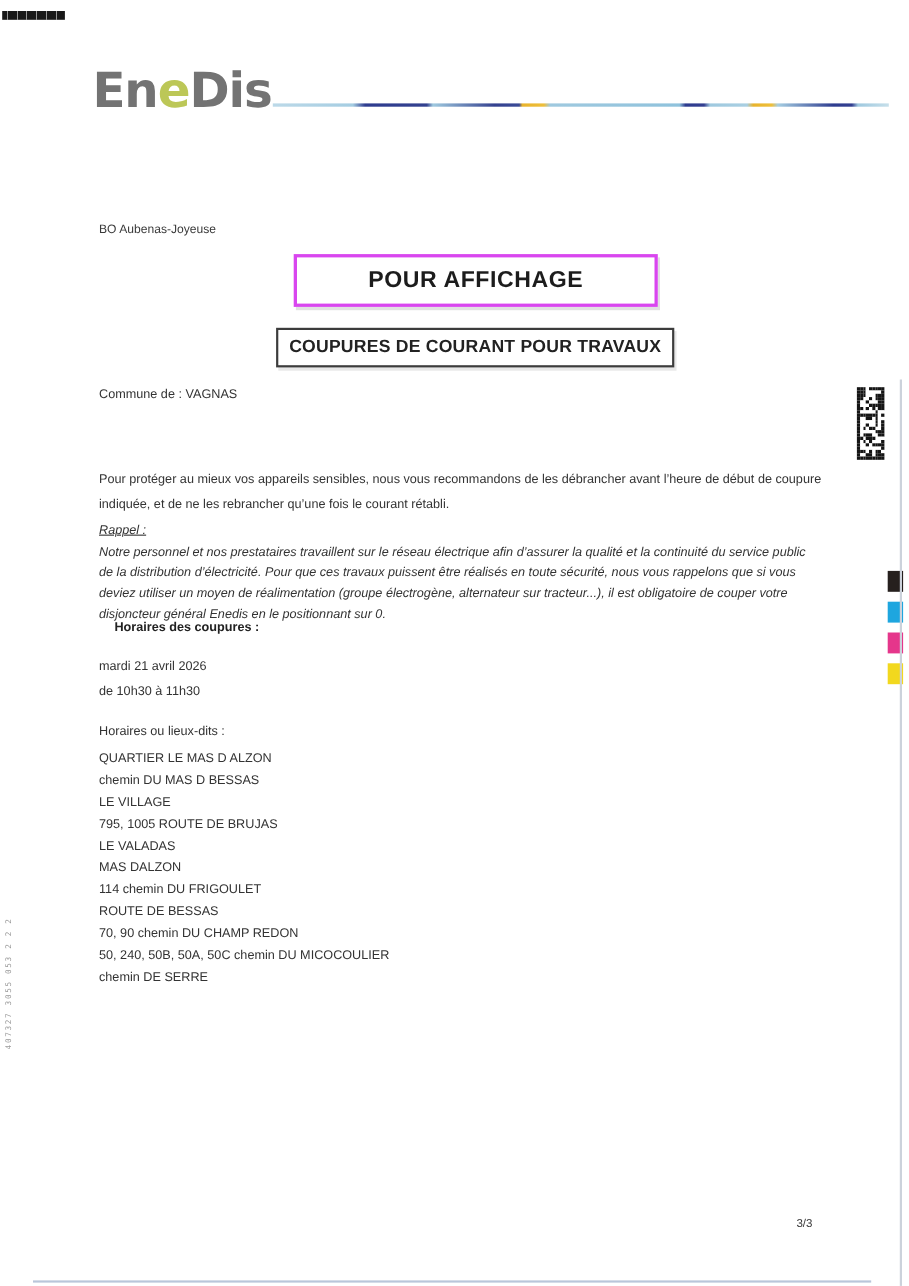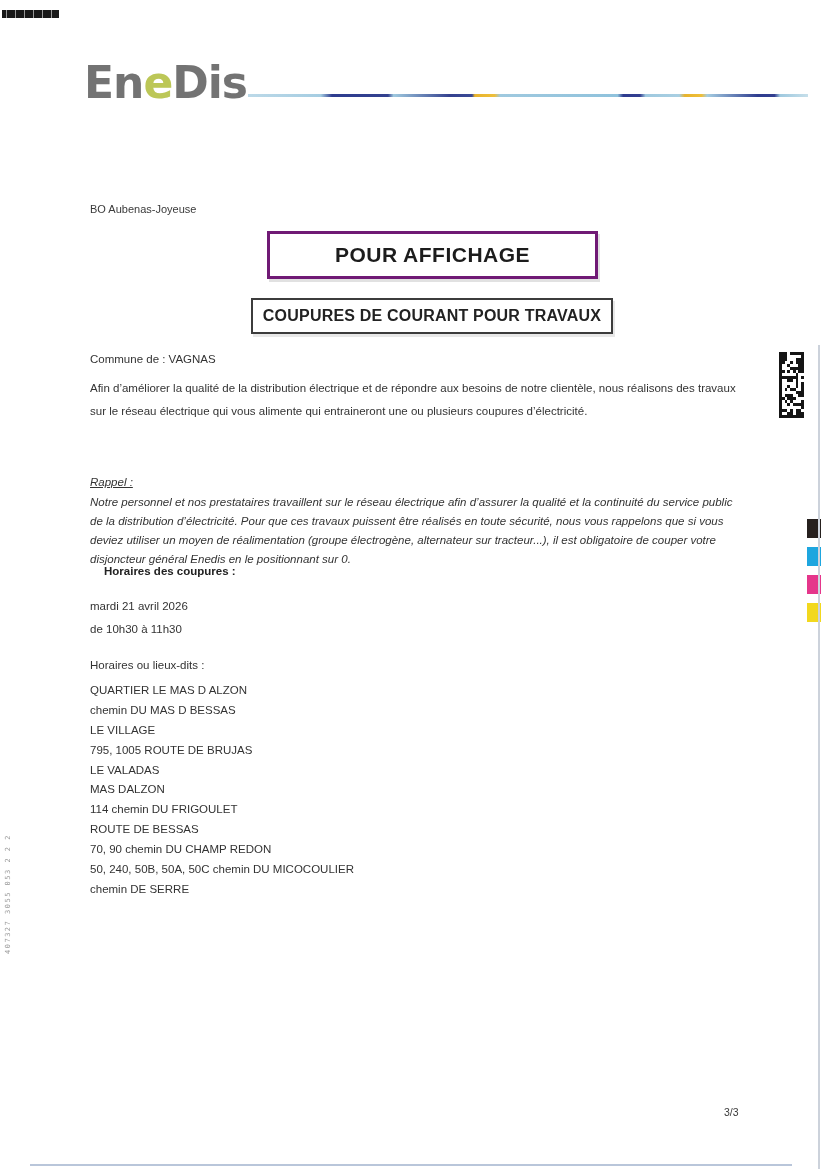--- a/index.html
+++ b/index.html
@@ -26,21 +26,21 @@
       #bcd9e8 0%, #a5cde2 13%, #2e3c8f 15%, #33418f 25%, #9fc9df 26%,
       #34418f 36%, #3a4a96 40%, #e8b32c 40.5%, #eebf3a 44%, #9fc9df 45%,
       #8fc2dc 66%, #2e3c8f 67%, #333f90 70%, #9fc9df 71%, #a9cfe2 77%,
       #e8b32c 78%, #eebf3a 81%, #a5cde2 82%, #2e3c8f 91%, #333f90 94%,
       #9fc9df 95%, #c6dfea 100%);
   }
 
   .office { position:absolute; left:90px; top:203px; font-size:11px; color:#3a3a3a; }
 
   .banner-primary { position:absolute; left:267px; top:231px; width:331px; height:48px;
-    border:3px solid #701a75; display:flex; align-items:center; justify-content:center;
+    border:3px solid #d946ef; display:flex; align-items:center; justify-content:center;
     font-size:21px; font-weight:bold; color:#1c1c1c; letter-spacing:.5px;
     box-shadow:2px 3px 0 rgba(90,90,90,.18); }
   .banner-secondary { position:absolute; left:251px; top:298px; width:362px; height:36px;
     border:2px solid #3c3c3c; display:flex; align-items:center; justify-content:center;
     font-size:16px; font-weight:bold; color:#222; letter-spacing:.2px;
     box-shadow:2px 3px 0 rgba(90,90,90,.14); }
 
   .commune { position:absolute; left:90px; top:353px; font-size:11.5px; color:#333; }
 
   .para { position:absolute; left:90px; width:660px; font-size:11.5px; line-height:23px; color:#333; }
@@ -92,21 +92,21 @@
   </div>
   <div class="header-rule"></div>
 
   <div class="office">BO Aubenas-Joyeuse</div>
 
   <div class="banner-primary">POUR AFFICHAGE</div>
   <div class="banner-secondary">COUPURES DE COURANT POUR TRAVAUX</div>
 
   <div class="commune">Commune de : VAGNAS</div>
 
-  <div class="para para-intro-1">Afin d’améliorer la qualité de la distribution électrique et de répondre aux besoins de notre clientèle, nous réalisons des travaux sur le réseau électrique qui vous alimente qui entraineront une ou plusieurs coupures d’électricité.</div>
+  <div class="para para-intro-2">Pour protéger au mieux vos appareils sensibles, nous vous recommandons de les débrancher avant l’heure de début de coupure indiquée, et de ne les rebrancher qu’une fois le courant rétabli.</div>
 
   <div class="rappel-label">Rappel :</div>
   <div class="para-rappel">Notre personnel et nos prestataires travaillent sur le réseau électrique afin d’assurer la qualité et la continuité du service public de la distribution d’électricité. Pour que ces travaux puissent être réalisés en toute sécurité, nous vous rappelons que si vous deviez utiliser un moyen de réalimentation (groupe électrogène, alternateur sur tracteur...), il est obligatoire de couper votre disjoncteur général Enedis en le positionnant sur 0.</div>
 
   <div class="schedule-heading">Horaires des coupures :</div>
   <div class="schedule-date">mardi 21 avril 2026</div>
   <div class="schedule-time">de 10h30 à 11h30</div>
 
   <div class="locations-heading">Horaires ou lieux-dits :</div>
   <div class="locations-list">

